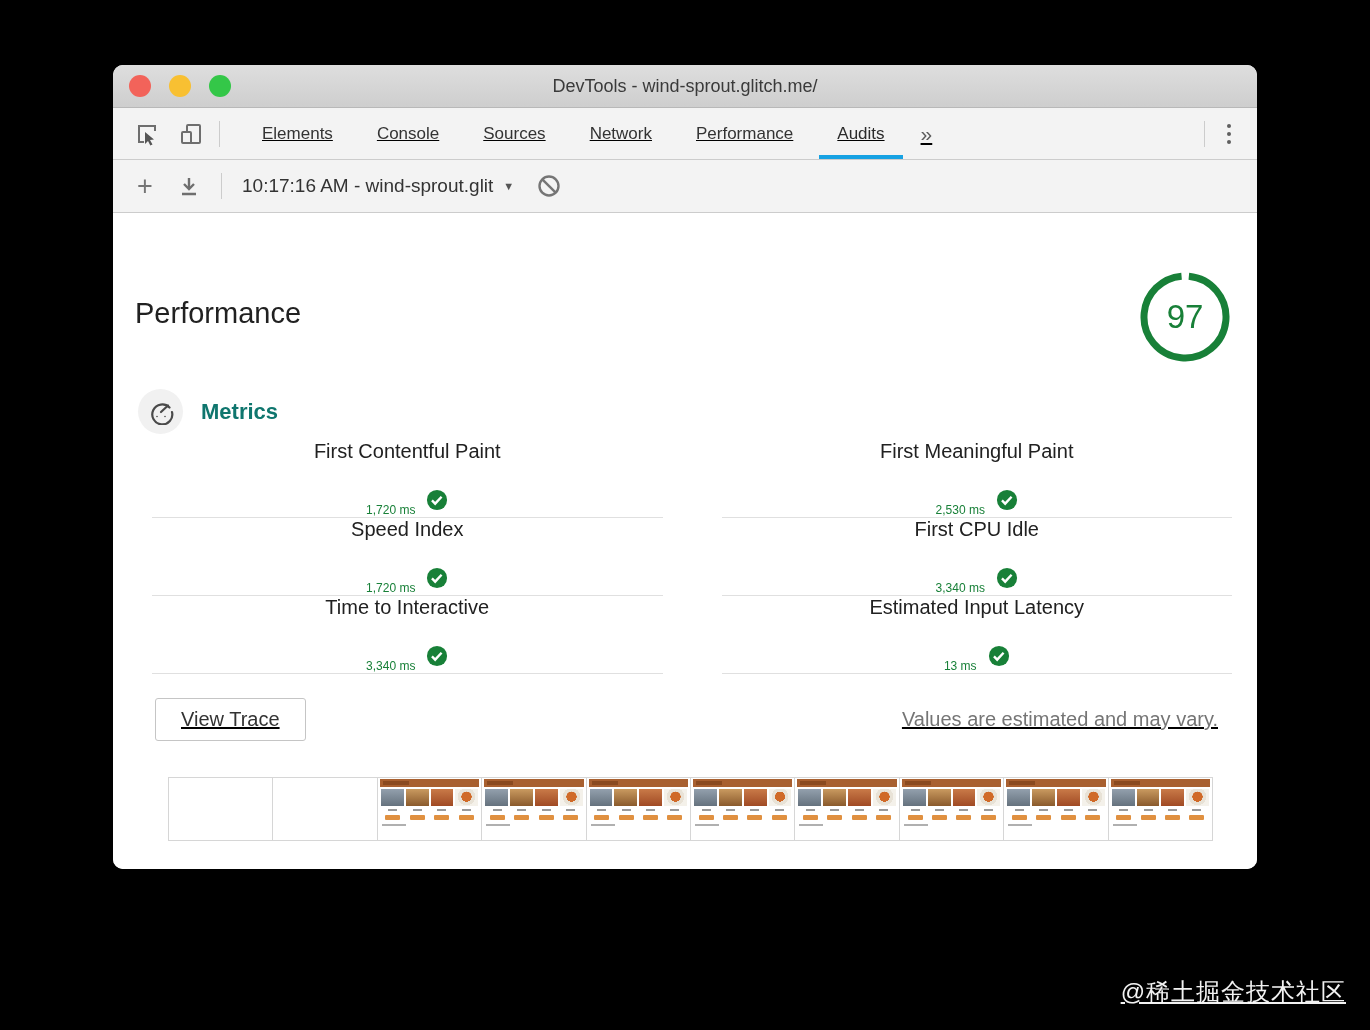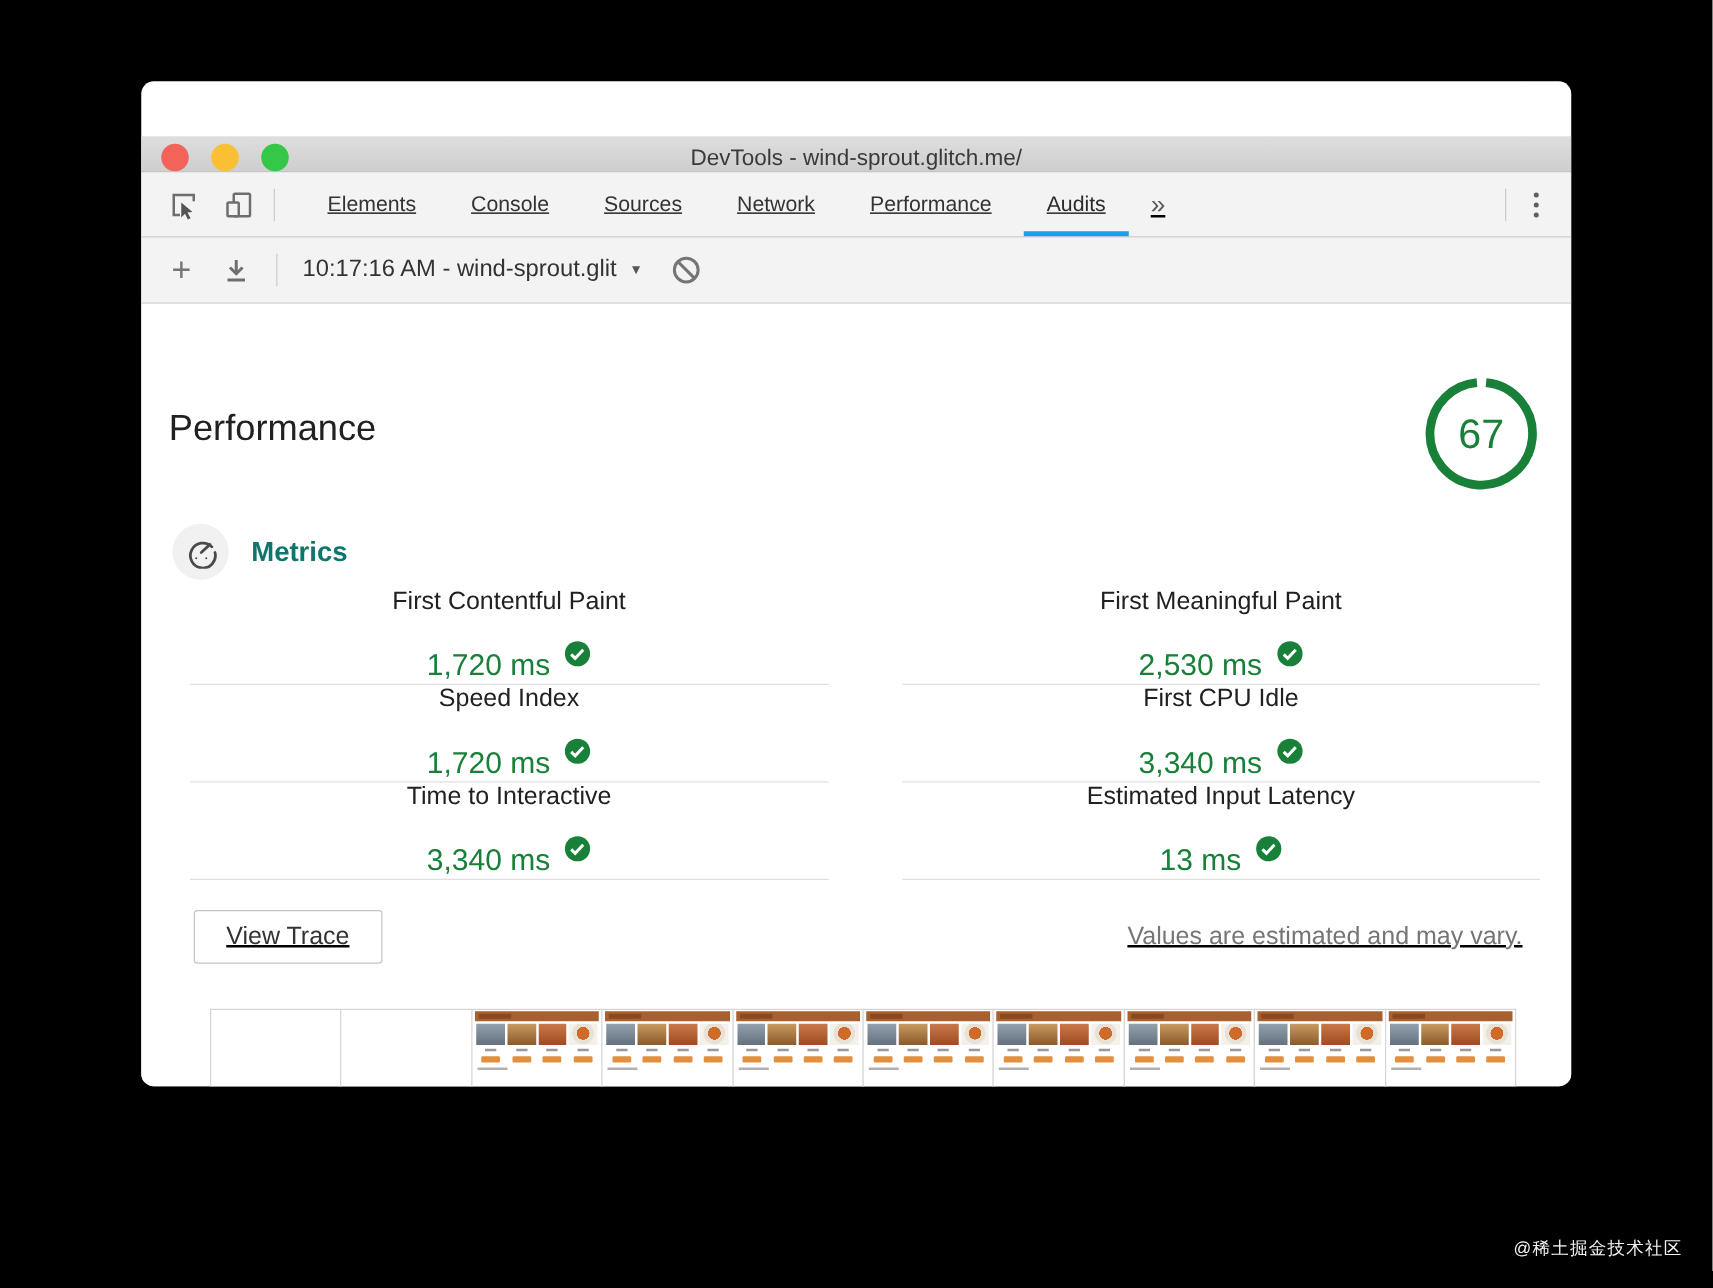--- a/index.html
+++ b/index.html
@@ -13,23 +13,23 @@
 
   
   .window {
     position:absolute; left:113px; top:65px; width:1144px; height:804px;
     background:#fff; border-radius:10px; overflow:hidden;
     box-shadow:0 14px 48px rgba(0,0,0,.65);
   }
 
   
   .titlebar {
-    height:29px; background:linear-gradient(#dedede,#cecece);
+    height:43px; background:linear-gradient(#dedede,#cecece);
     border-bottom:1px solid #b8b8b8;
-    display:flex; align-items:flex-end; position:relative;margin-top:44px;
+    display:flex; align-items:center; position:relative;
   }
   .traffic { display:flex; gap:18px; margin-left:16px; }
   .light { width:22px; height:22px; border-radius:50%; }
   .titlebar-title {
     position:absolute; left:0; right:0; text-align:center;
     font-size:18px; color:#3a3a3a;
   }
 
   
   .tabsbar {
@@ -97,21 +97,21 @@
   .metrics-grid {
     display:grid; grid-template-columns:1fr 1fr; column-gap:59px;
     margin-left:17px; margin-top:6px;
   }
   .metric-row {
     display:flex; align-items:center; justify-content:space-between;
     height:78px; border-bottom:1px solid #e0e0e0;flex-direction:column;
   }
   .metric-name { font-size:20px; color:#212121; }
   .metric-value { display:flex; align-items:center; gap:11px; }
-  .metric-value .val { font-size:24px; color:var(--green,#188038);margin-top:21px; }
+  .metric-value .val { font-size:12px; color:var(--green,#188038);margin-top:21px; }
   .check-icon { width:22px; height:22px; display:block; }
 
   .footer-row {
     display:flex; align-items:center; justify-content:space-between;
     margin:24px 14px 0 20px;
     text-decoration:underline;
   }
   .view-trace-btn {
     background:#fff; border:1px solid #c5c5c5; border-radius:3px;
     font-size:20px; color:#333; padding:9px 25px; cursor:pointer;
@@ -138,21 +138,21 @@
   .mini-labels i { flex:1; display:flex; justify-content:center; }
   .mini-labels i::after { content:""; width:9px; height:2px; background:#9a9a9a; }
   .mini-btns { display:flex; margin:4px 3px 0 3px; }
   .mini-btns i { flex:1; display:flex; justify-content:center; }
   .mini-btns i::after { content:""; width:15px; height:5px; background:#e09040; border-radius:1px; }
   .mini-foot { width:24px; height:2px; background:#b0b0b0; margin:4px 0 0 4px; }
 
   
   .watermark {
     position:absolute; right:24px; bottom:22px;
-    color:rgba(255,255,255,.95); font-size:14px; letter-spacing:1px;
+    color:rgba(255,255,255,.95); font-size:24px; letter-spacing:1px;text-decoration:underline;
   }
 </style>
 </head>
 <body>
 
 <div class="window" style="--accent:#17a2e3; --green:#188038;">
 
   <div class="titlebar">
     <div class="traffic">
       <span class="light" style="background:#f2635a"></span>
@@ -221,21 +221,21 @@
 
   <div class="content">
     <div class="report">
 
       <div class="report-head">
         <h1 class="report-title">Performance</h1>
         <div class="gauge">
           <svg width="92" height="92" viewBox="0 0 92 92">
             <circle cx="46" cy="46" r="41" fill="none" stroke="#188038" stroke-width="7" stroke-dasharray="249.9 257.6" transform="rotate(-84.6 46 46)"></circle>
           </svg>
-          <span class="score">67</span>
+          <span class="score">97</span>
         </div>
       </div>
 
       <div class="metrics-head">
         <span class="metrics-icon-wrap">
           <svg class="stopwatch" width="26" height="26" viewBox="0 0 26 26" fill="none" stroke="#4a4a4a" stroke-width="2.2">
             <path d="M21.5 8.5 A 10 10 0 1 0 24 13" fill="none" stroke-linecap="round"></path>
             <path d="M13 13 L20 6.5" stroke-linecap="round"></path>
             <circle cx="9" cy="17.5" r="0.8" fill="#4a4a4a" stroke="none"></circle>
             <circle cx="17" cy="17.5" r="0.8" fill="#4a4a4a" stroke="none"></circle>

